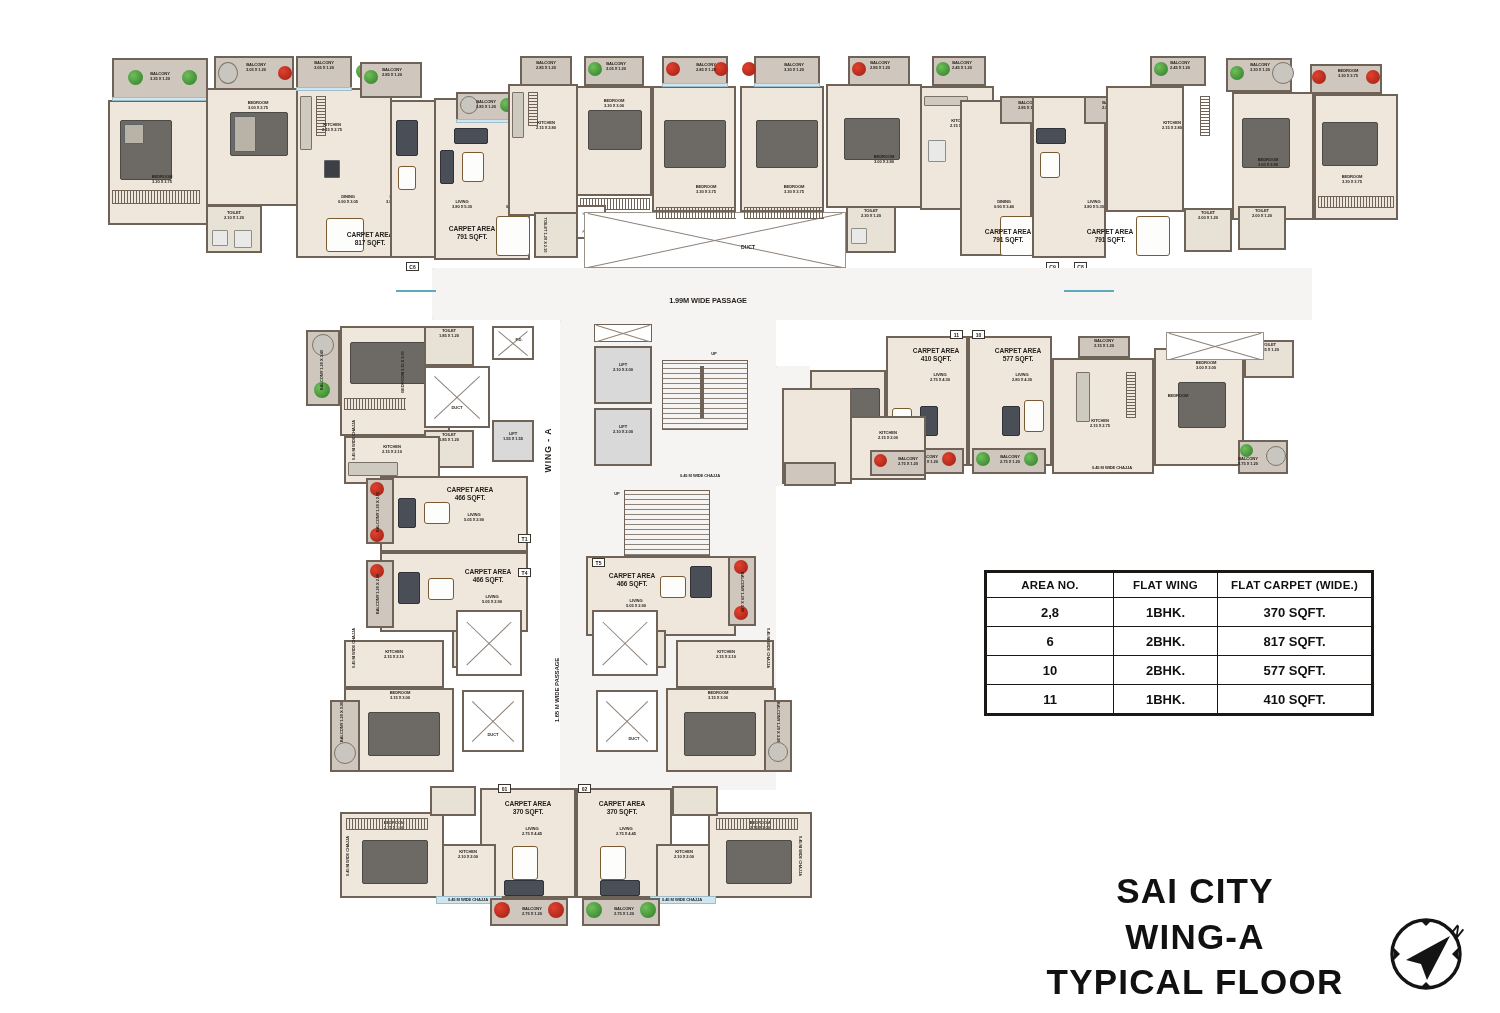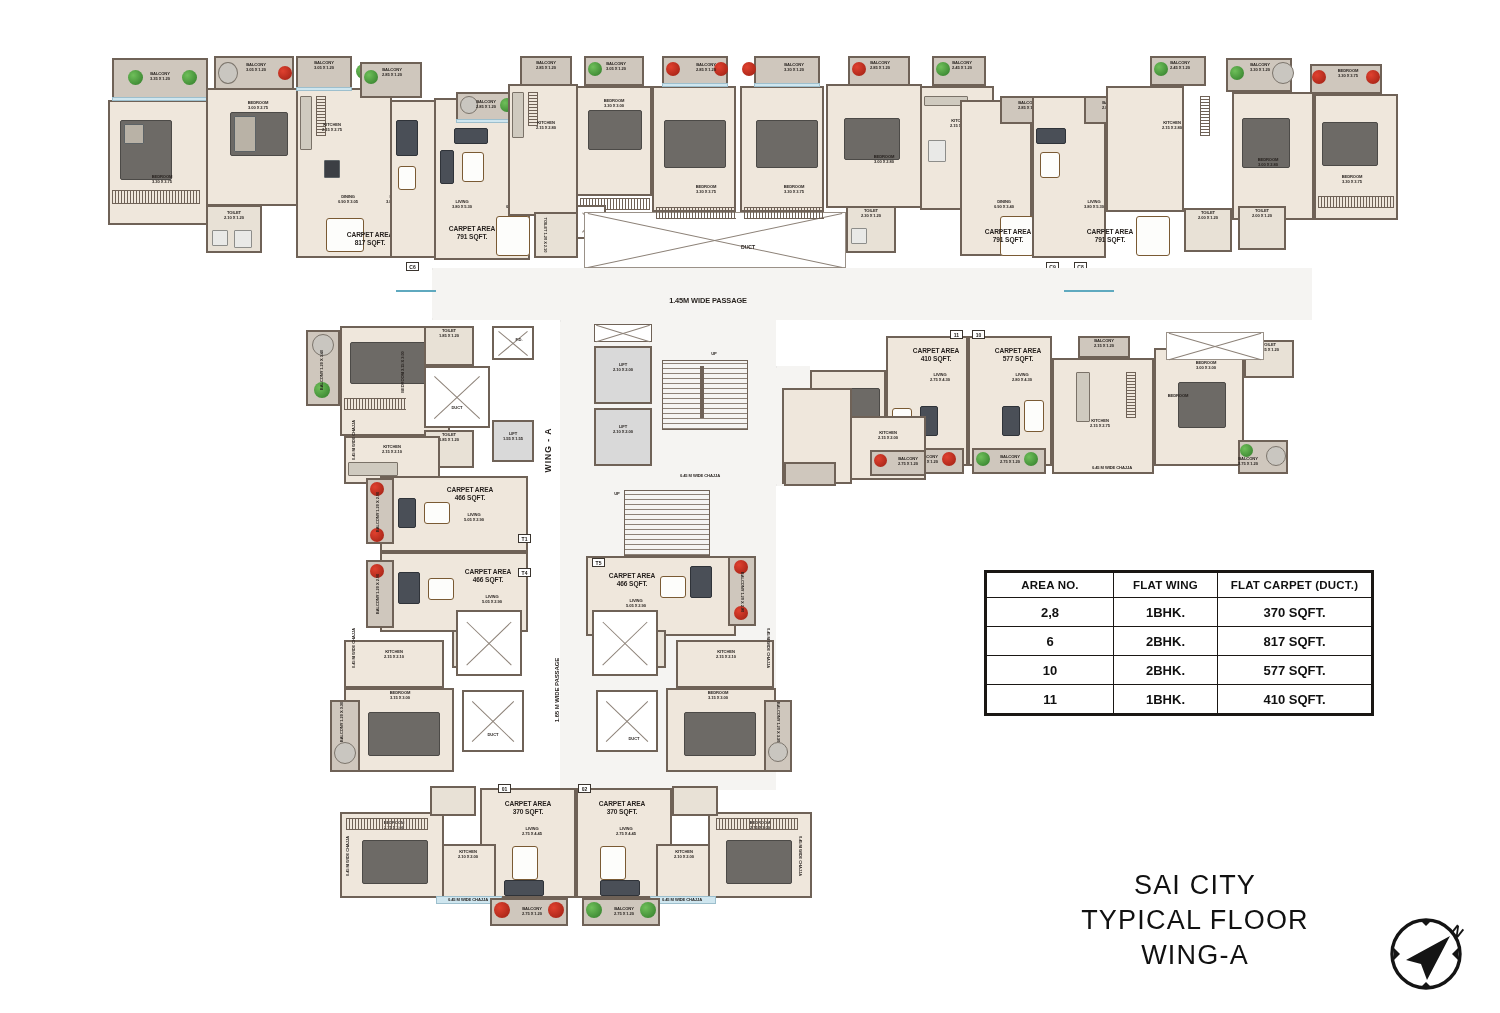--- a/index.html
+++ b/index.html
@@ -133,21 +133,21 @@
   #area-statement td { font-size:13px; padding:6.5px 2px; }
   #area-statement col.c1 { width:33%; }
   #area-statement col.c2 { width:27%; }
   #area-statement col.c3 { width:40%; }
 
   
   #title-block {
     position:absolute; left:1030px; top:868px; width:330px;
     text-align:center; color:#111;
   }
-  #title-block .tline { font-size:27px; font-weight:400; letter-spacing:1.2px; line-height:1.30; }
+  #title-block .tline { font-size:35px; font-weight:700; letter-spacing:1.2px; line-height:1.30; }
 
   #north-arrow { position:absolute; left:1380px; top:908px; width:92px; height:92px; }
 </style>
 </head>
 <body>
 
 <div id="canvas">
 
   <div>
 
@@ -327,21 +327,21 @@
     <div class="room bal" style="left:1310px;top:64px;width:72px;height:30px;"></div>
     <div class="plant r" style="left:1312px;top:70px;width:14px;height:14px;"></div>
     <div class="plant r" style="left:1366px;top:70px;width:14px;height:14px;"></div>
     <div class="lbl t4" style="left:1348px;top:74px;"><span>BEDROOM</span><br><span>3.30 X 3.75</span></div>
     <div class="fu bed" style="left:1322px;top:122px;width:56px;height:44px;"></div>
     <div class="lbl t4" style="left:1352px;top:180px;"><span>BEDROOM</span><br><span>3.30 X 3.75</span></div>
     <div class="rail" style="left:1318px;top:196px;width:76px;height:12px;"></div>
   </div>
 
   <div class="passage veiny" style="left:432px;top:268px;width:880px;height:52px;"></div>
-  <div class="lbl t7" style="left:708px;top:301px;"><span>1.45M WIDE PASSAGE</span></div>
+  <div class="lbl t7" style="left:708px;top:301px;"><span>1.99M WIDE PASSAGE</span></div>
 
   <div class="teal" style="left:396px;top:290px;width:40px;height:2px;"></div>
   <div class="teal" style="left:1064px;top:290px;width:50px;height:2px;"></div>
 
   <div>
     <div class="passage veiny" style="left:560px;top:320px;width:216px;height:470px;"></div>
 
     <div class="room duct nb" style="left:594px;top:324px;width:58px;height:18px;border:1.5px solid #6f6257;">
       <div class="xcross" style="left:0;top:0;width:100%;height:100%;--a1:17deg;--a2:-17deg;"></div>
     </div>
@@ -607,21 +607,21 @@
     <table>
       <colgroup>
           <col class="c1">
           <col class="c2">
           <col class="c3">
         </colgroup>
       <thead>
         <tr>
           <th>AREA NO.</th>
           <th>FLAT WING</th>
-          <th>FLAT CARPET (DUCT.)</th>
+          <th>FLAT CARPET (WIDE.)</th>
         </tr>
       </thead>
       <tbody>
         <tr>
           <td>2,8</td>
           <td>1BHK.</td>
           <td>370 SQFT.</td>
         </tr>
         <tr>
           <td>6</td>
@@ -637,22 +637,22 @@
           <td>11</td>
           <td>1BHK.</td>
           <td>410 SQFT.</td>
         </tr>
       </tbody>
     </table>
   </div>
 
   <div id="title-block">
     <div class="tline">SAI CITY</div>
+    <div class="tline">WING-A</div>
     <div class="tline">TYPICAL FLOOR</div>
-    <div class="tline">WING-A</div>
   </div>
 
   <div id="north-arrow">
     <svg viewBox="0 0 92 92" width="92" height="92" aria-hidden="true">
       <circle cx="46" cy="46" r="34" fill="none" stroke="#141414" stroke-width="3.4"></circle>
       <path d="M14 40 L20 46 L14 52 Z" fill="#141414"></path>
       <path d="M78 40 L72 46 L78 52 Z" fill="#141414"></path>
       <path d="M40 12 L46 18 L52 12 Z" fill="#141414"></path>
       <path d="M40 80 L46 74 L52 80 Z" fill="#141414"></path>
       <path d="M70 28 L26 52 L41 56 L47 72 Z" fill="#141414"></path>

